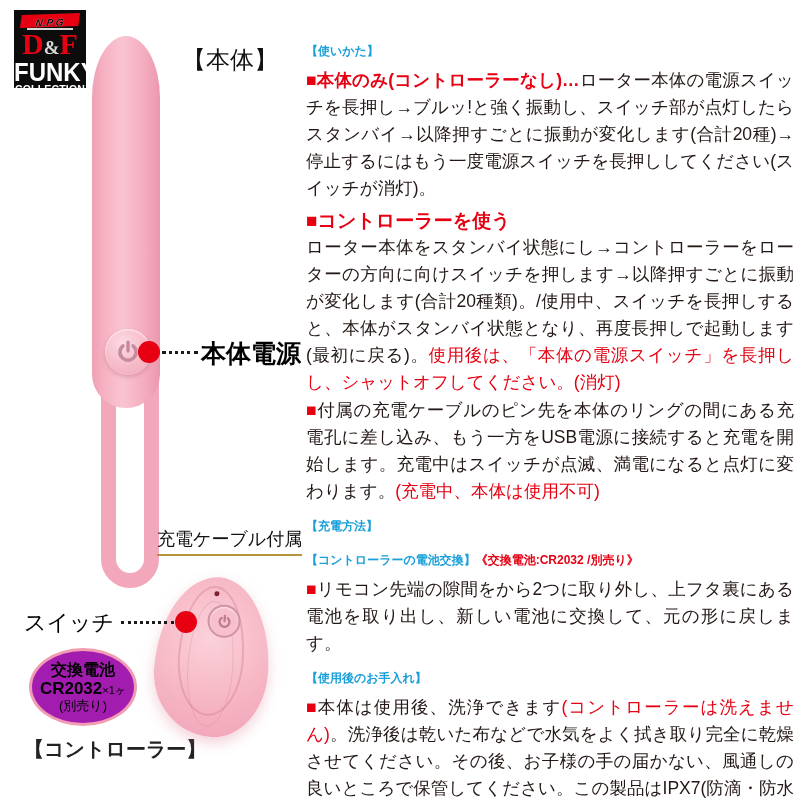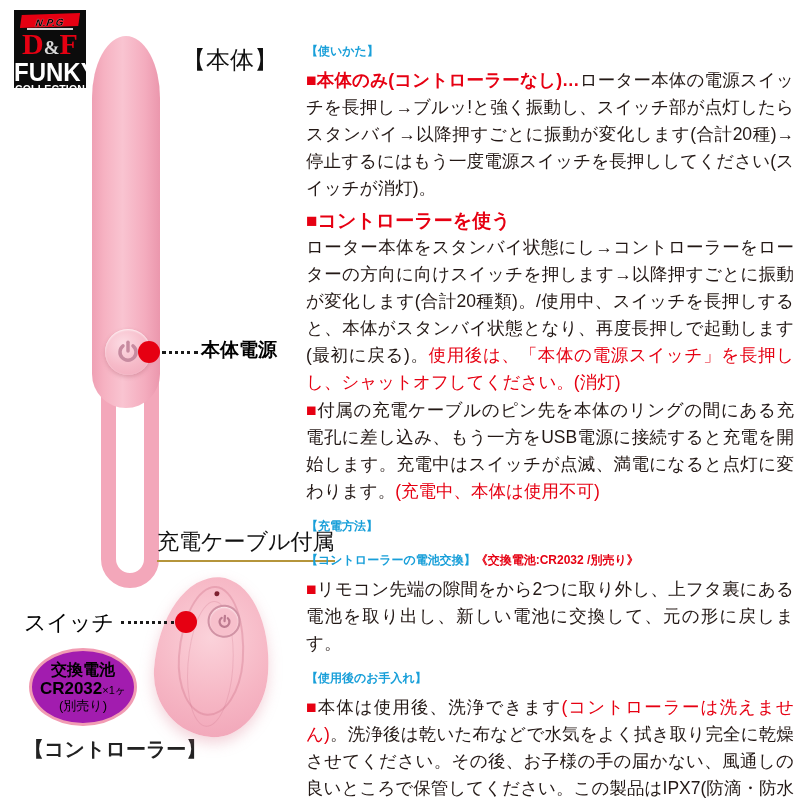--- a/index.html
+++ b/index.html
@@ -35,24 +35,24 @@
     background:radial-gradient(circle at 40% 32%,#fcdce4 0%,#f6bac8 55%,#f0a7ba 100%);
     box-shadow:0 2px 4px rgba(150,60,80,.28), inset 0 1px 2px rgba(255,255,255,.8);
     display:flex; align-items:center; justify-content:center; }
   .callout-dot { position:absolute; width:22px; height:22px; border-radius:50%;
     background:#e60012; z-index:4; }
   .dot-power { left:138px; top:341px; }
   .dot-switch { left:175px; top:611px; }
   .leader { position:absolute; height:0; border-top:3px dotted #1a1a1a; z-index:4; }
   .leader-power { left:162px; top:351px; width:36px; }
   .leader-switch { left:121px; top:621px; width:53px; }
-  .lbl-body-power { position:absolute; left:201px; top:337px; font-size:19px;
+  .lbl-body-power { position:absolute; left:201px; top:337px; font-size:25px;
     font-weight:bold; color:#000; z-index:5; }
   .lbl-body { position:absolute; left:182px; top:44px; font-size:24px; color:#111; }
-  .lbl-cable { position:absolute; left:157px; top:527px; font-size:22px; color:#111;
+  .lbl-cable { position:absolute; left:157px; top:527px; font-size:18px; color:#111;
     border-bottom:2px solid #b5953b; padding-bottom:3px; z-index:5; }
   .lbl-switch { position:absolute; left:24px; top:608px; font-size:22px;
     font-weight:normal; color:#000; z-index:5; }
   .lbl-controller { position:absolute; left:24px; top:736px; font-size:20px; color:#222;font-weight:bold; }
 
   
   .egg { position:absolute; left:155px; top:577px; width:114px; height:160px;
     transform:rotate(4deg); z-index:2;
     border-radius:52% 48% 46% 54% / 60% 58% 42% 40%;
     background:radial-gradient(circle at 48% 38%,#fbd2da 0%,#f6b6c4 55%,#f0a2b6 100%);

